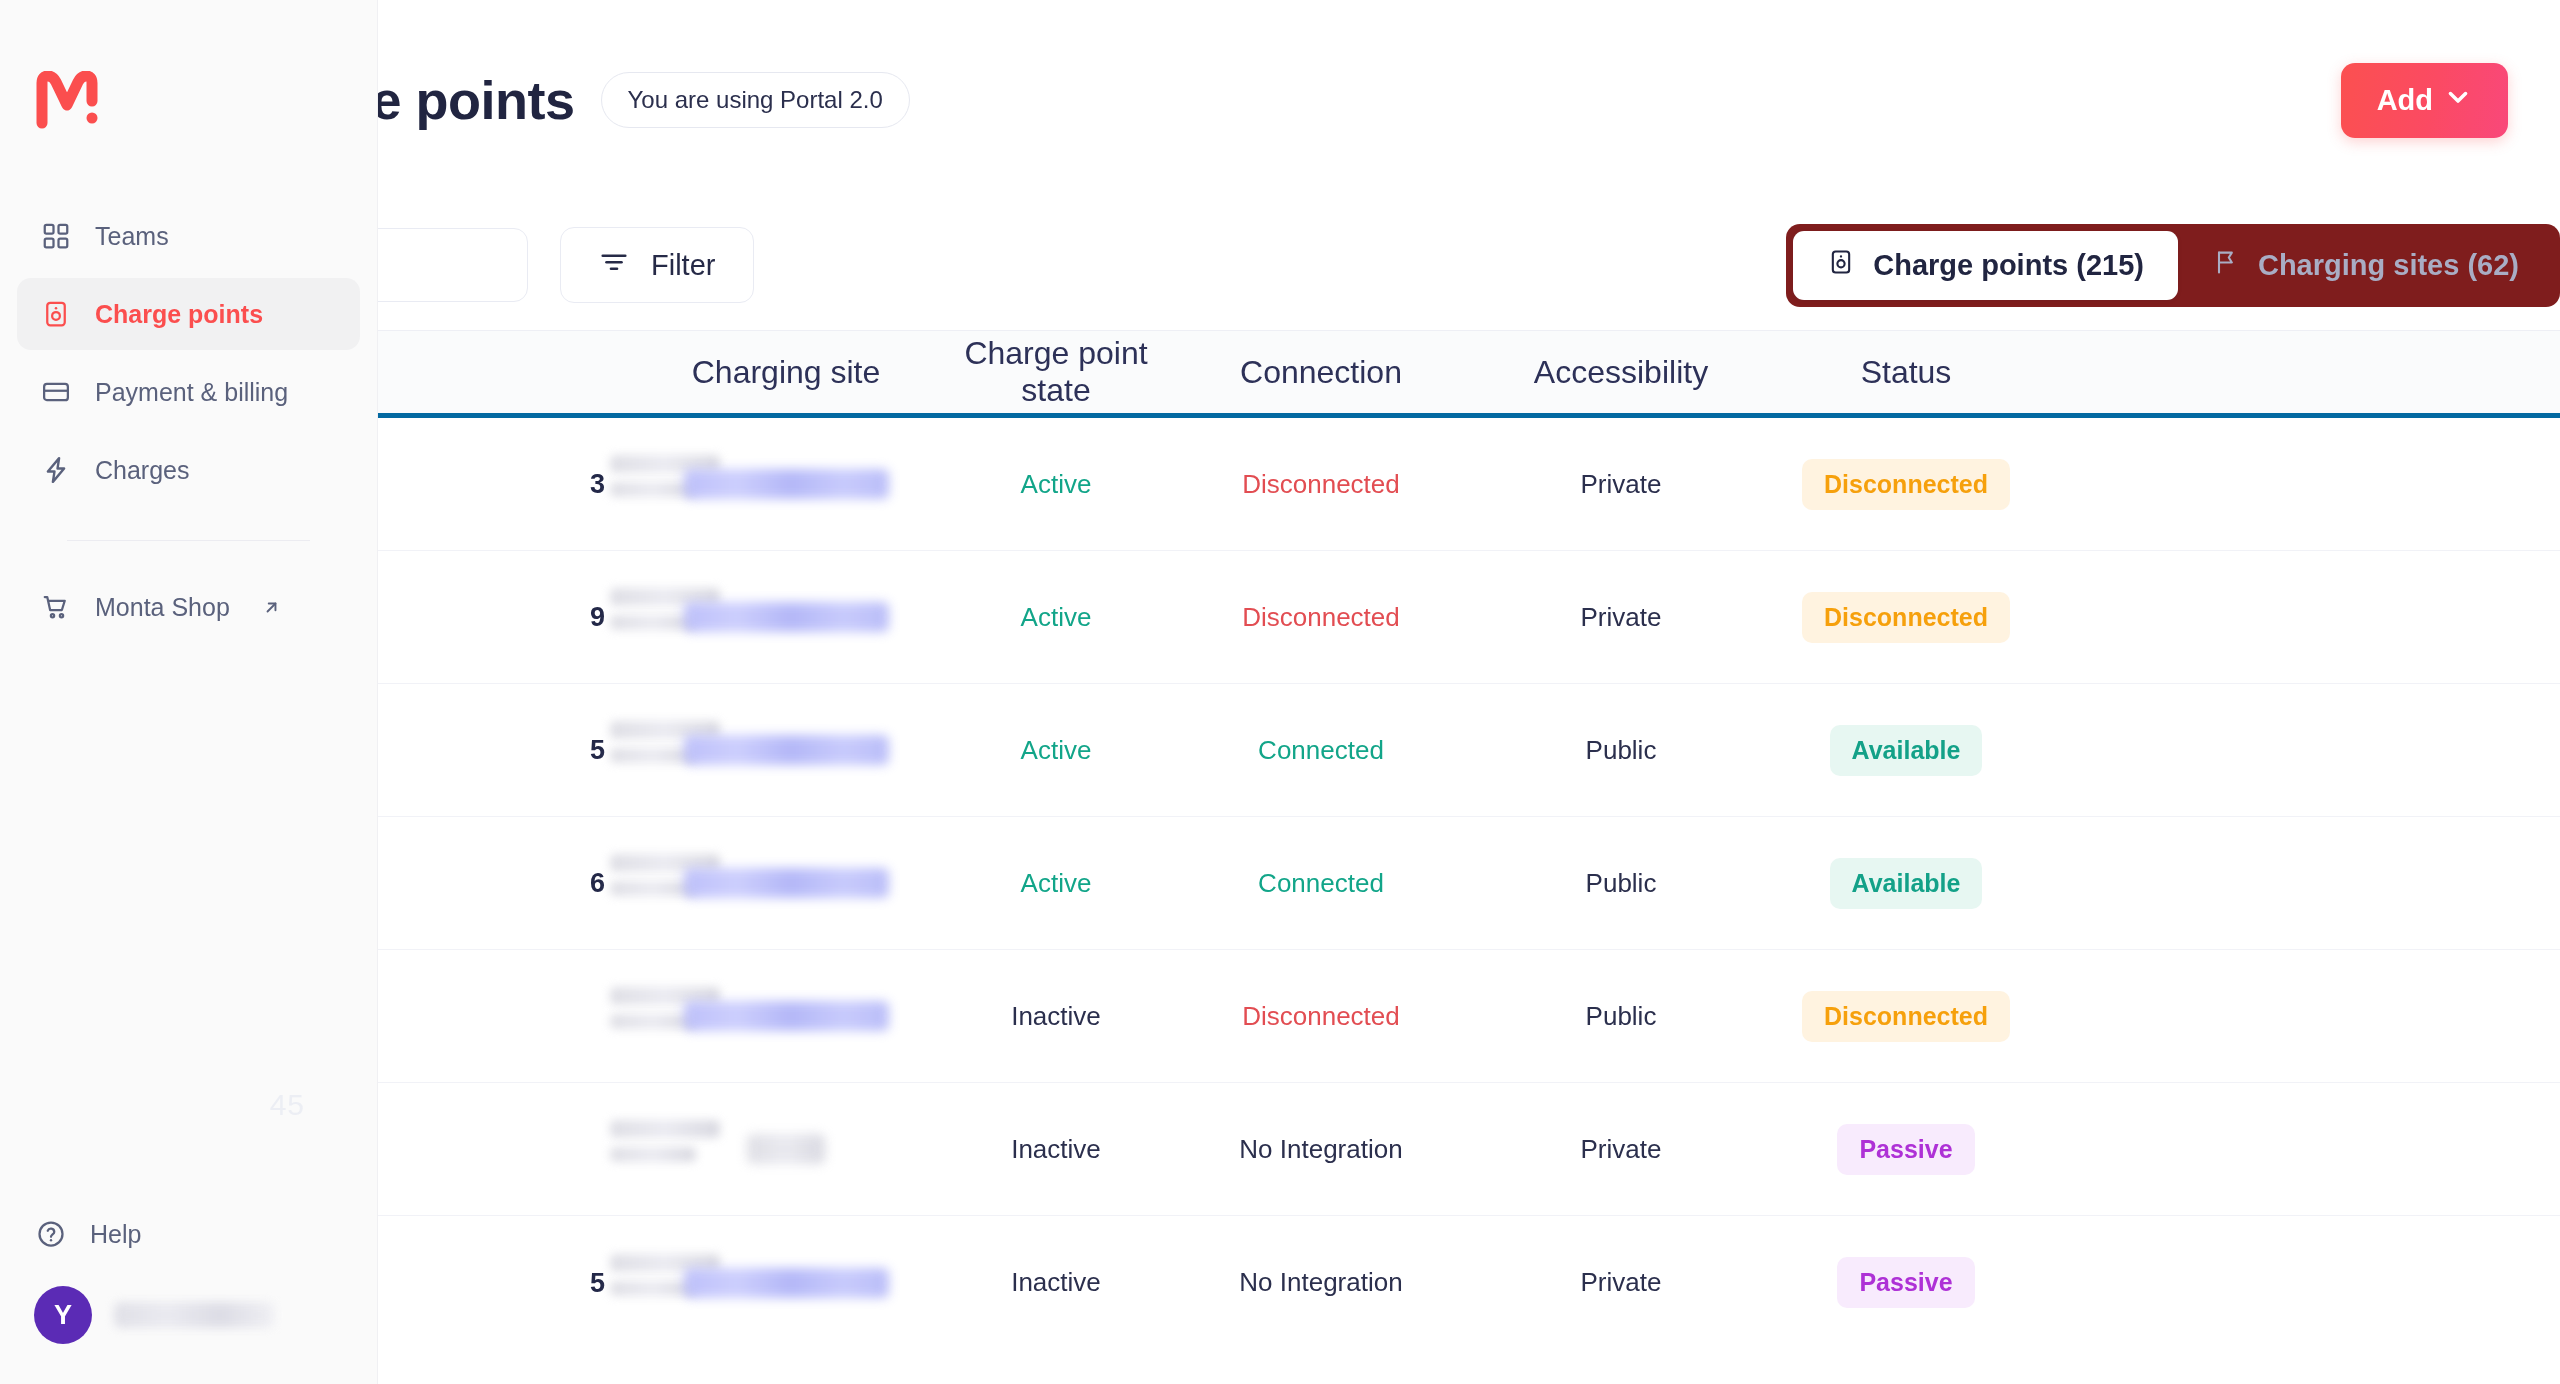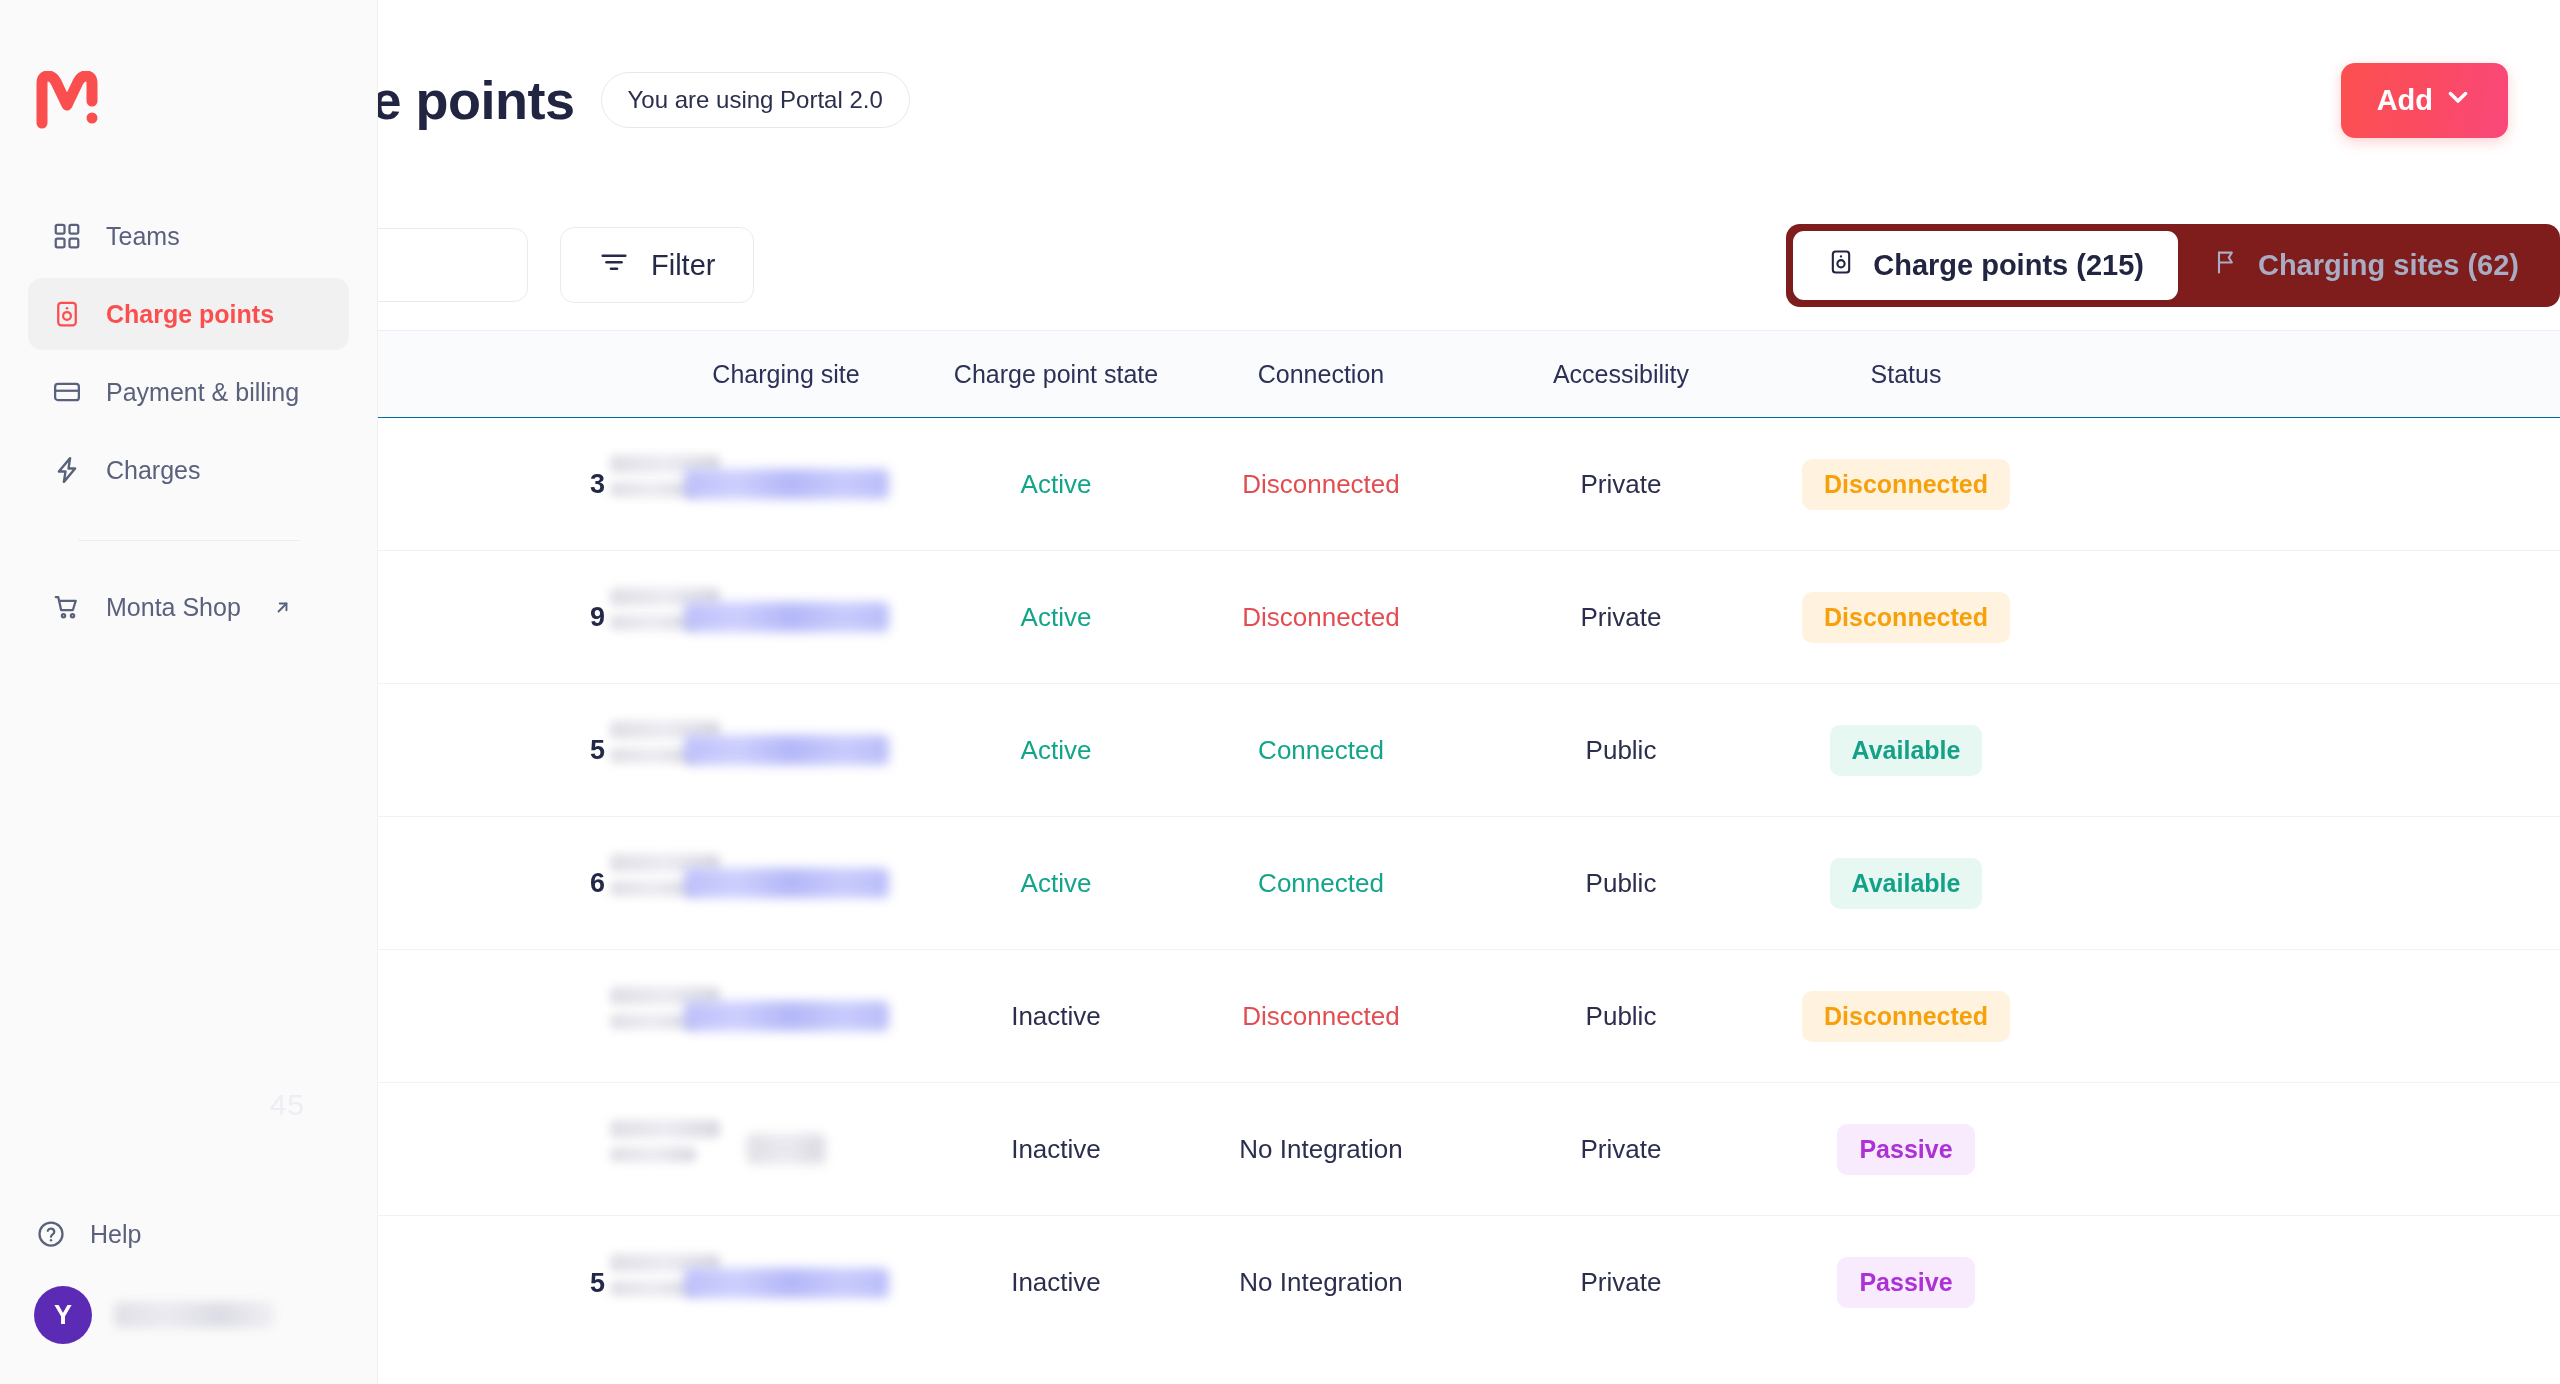--- a/index.html
+++ b/index.html
@@ -14,21 +14,21 @@
   
   .sidebar {
     width: 378px; height: 1384px;
     background: #fafafa;
     border-right: 1px solid #f0f0f3;
     display: flex; flex-direction: column;
     position: relative; z-index: 5;
     flex: 0 0 378px;
   }
   .logo-wrap { height: 200px; display: flex; align-items: center; padding-left: 36px; }
-  .nav { padding: 0 28px; display: flex; flex-direction: column; gap: 6px; }
+  .nav { padding: 0 17px; display: flex; flex-direction: column; gap: 6px; }
   .nav-item {
     display: flex; align-items: center; gap: 22px;
     height: 72px; padding: 0 22px; border-radius: 14px;
     color: #5a617c; font-size: 25px; font-weight: 500;
     cursor: pointer; white-space: nowrap;
   }
   .nav-item.active { background: #f1f1f2; color: #FB4E4E; font-weight: 600; }
   .nav-icon { width: 34px; height: 34px; display: flex; align-items: center; justify-content: center; flex: 0 0 34px; }
   .nav-icon svg { width: 30px; height: 30px; display: block; }
   .ext-arrow { margin-left: 10px; display: inline-flex; }
@@ -106,22 +106,22 @@
     font-size: 29px; font-weight: 600; white-space: nowrap;
     color: #a9adc4;
   }
   .seg-item.active { background: #ffffff; color: #212541; box-shadow: 0 1px 4px rgba(30,35,70,.10); }
   .seg-item svg { width: 28px; height: 28px; }
 
   
   .table { width: 100%; }
   .thead {
     display: flex; align-items: center; height: 88px;
-    background: #fafbfc; border-top: 1px solid #eeeff5; border-bottom: 1px solid #0369a1;
-    font-size: 25px; color: #2d3158; font-weight: 500;
+    background: #fafbfc; border-top: 1px solid #eeeff5; border-bottom: 5px solid #0369a1;
+    font-size: 32px; color: #2d3158; font-weight: 500;
   }
   .row {
     display: flex; align-items: center; height: 133px;
     border-bottom: 1px solid #f1f2f7; font-size: 26px;
   }
   .row:last-child { border-bottom: none; }
   .c-name   { flex: 0 0 408px; padding-left: 0; margin-left: -160px; position: relative; }
   .c-site   { flex: 0 0 320px; display: flex; justify-content: center; }
   .c-state  { flex: 0 0 220px; text-align: center; }
   .c-conn   { flex: 0 0 310px; text-align: center; }

